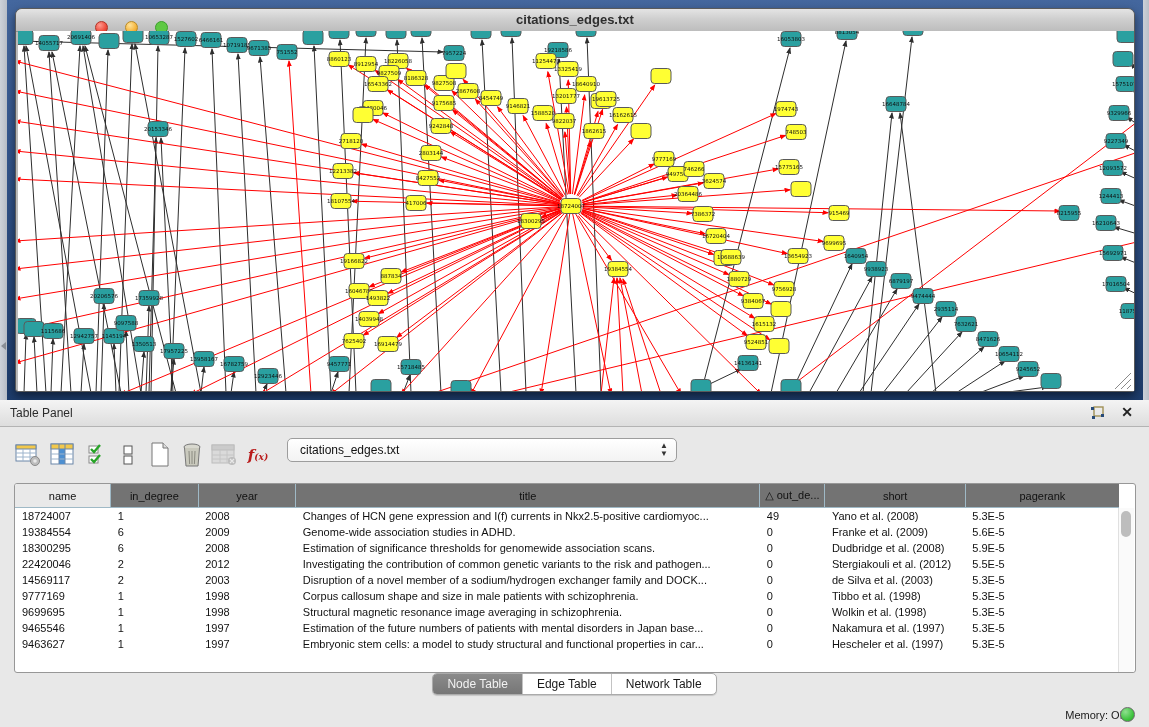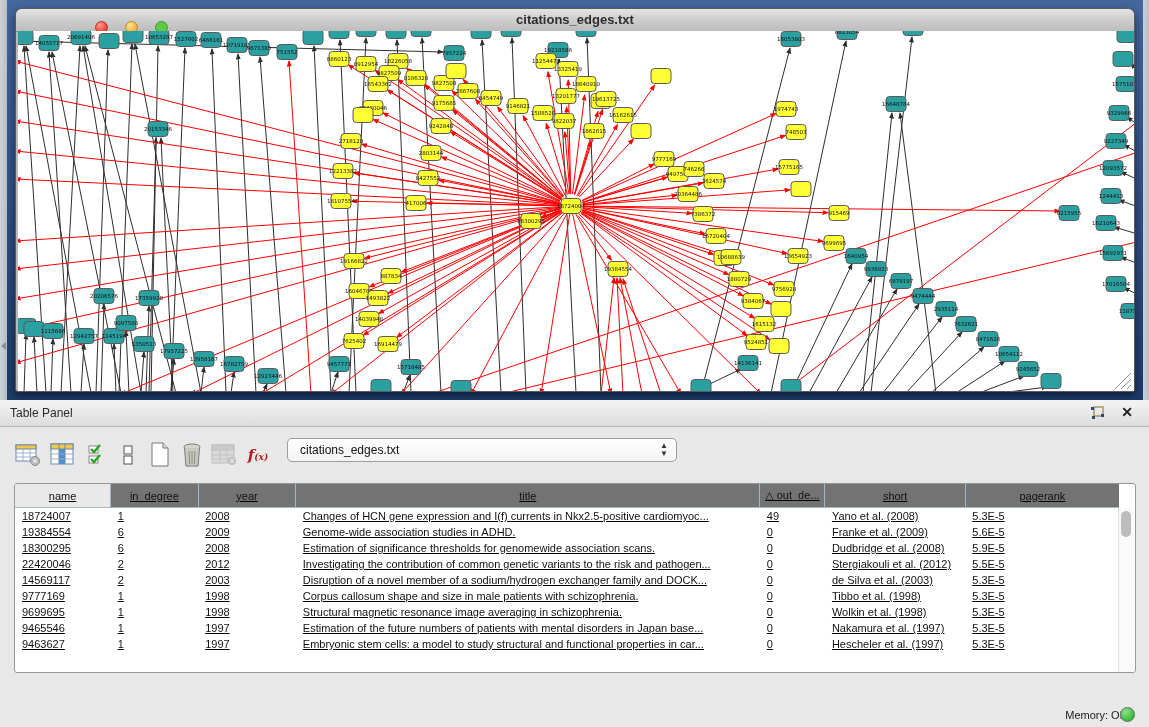--- a/index.html
+++ b/index.html
@@ -39,21 +39,21 @@
   .toolbar{position:absolute;left:0;top:27px;width:100%;height:56px;}
   .tb-icon{position:absolute;top:14px;width:28px;height:28px;display:flex;align-items:center;justify-content:center;cursor:pointer;}
   .fx{font-family:"DejaVu Serif",serif;font-style:italic;font-weight:bold;font-size:15px;color:#b91c1c;}
   .fx small{font-size:9px;font-weight:bold;}
   .combo{position:absolute;left:287px;top:11px;width:390px;height:24px;background:linear-gradient(180deg,#ffffff,#f3f3f3);
          border:1px solid #9d9d9d;border-radius:5px;box-sizing:border-box;cursor:pointer;}
   .combo .val{position:absolute;left:12px;top:4px;font-size:12px;color:#111;}
   .combo .arrows{position:absolute;right:8px;top:3px;font-size:8px;color:#333;line-height:8px;text-align:center;}
   
   .tbl-wrap{position:absolute;left:14px;top:83px;width:1122px;height:190px;background:#ffffff;
-            border:1px solid #979797;border-radius:3px;box-sizing:border-box;overflow:hidden;text-decoration:underline;}
+            border:1px solid #979797;border-radius:3px;box-sizing:border-box;overflow:hidden;}
   table.grid{border-collapse:collapse;table-layout:fixed;width:1104px;font-size:11px;color:#111;}
   table.grid th{height:23px;background:#737373;border:1px solid #9fb9c6;border-top:none;
             font-weight:normal;font-size:11px;text-align:center;padding:0 2px;overflow:hidden;white-space:nowrap;}
   table.grid th:first-child{background:#e9e9e9;border-left:none;}
   table.grid th:last-child{border-right:none;}
   table.grid td{height:16px;padding:0 0 0 7px;white-space:nowrap;overflow:hidden;border:none;}
   .vscroll{position:absolute;right:1px;top:24px;width:15px;height:164px;background:#fafafa;border-left:1px solid #e0e0e0;}
   .vthumb{position:absolute;left:2px;top:3px;width:10px;height:26px;border-radius:6px;background:#bdbdbd;cursor:pointer;}
   
   .tabs{position:absolute;left:0;top:273px;width:100%;height:26px;text-align:center;}
@@ -975,18 +975,25 @@
             <td>Hescheler et al. (1997)</td>
             <td>5.3E-5</td>
           </tr>
         </tbody>
     </table>
     <div class="vscroll">
       <div class="vthumb"></div>
     </div>
   </div>
 
+  <div class="tabs">
+    <span class="seg">
+      <span class="tab active">Node Table</span>
+      <span class="tab">Edge Table</span>
+      <span class="tab">Network Table</span>
+    </span>
+  </div>
 
   <div class="statusbar">
     <span class="mem">Memory: OK</span>
     <span class="memdot"></span>
   </div>
 </div>
 
 </body></html>

